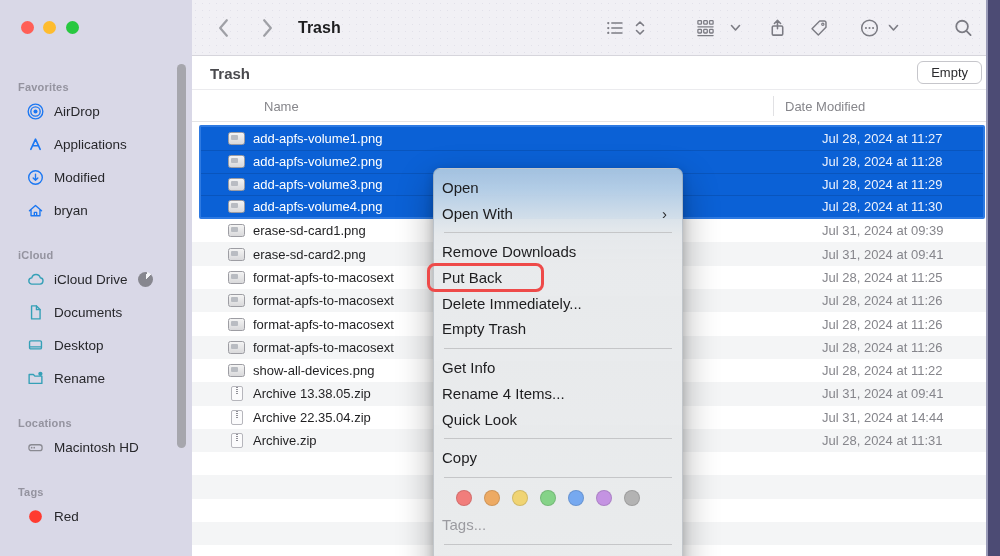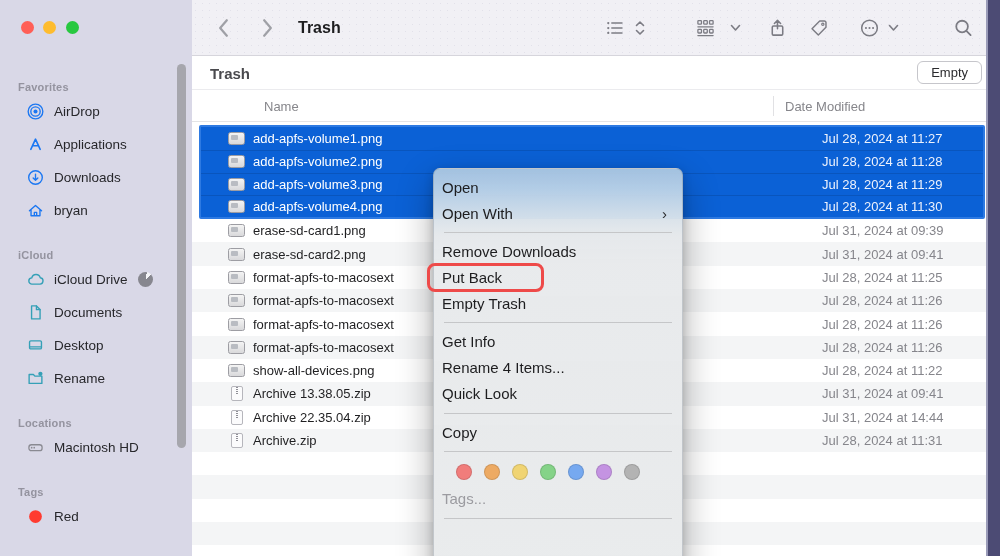--- a/index.html
+++ b/index.html
@@ -124,21 +124,21 @@
             </span>
             <span class="side-label">Applications</span>
           </div>
           <div class="side-item">
             <span class="side-icon">
               <svg width="17" height="17" viewBox="0 0 16 16" fill="none" stroke-linecap="round" stroke-linejoin="round">
                 <circle cx="8" cy="8" r="6.4" stroke="#1b77f2" stroke-width="1.3"></circle>
                 <path d="M8 4.8v5.4M5.8 8.4 8 10.6l2.2-2.2" stroke="#1b77f2" stroke-width="1.3"></path>
               </svg>
             </span>
-            <span class="side-label">Downloads</span>
+            <span class="side-label">Modified</span>
           </div>
           <div class="side-item">
             <span class="side-icon">
               <svg width="17" height="17" viewBox="0 0 16 16" fill="none" stroke-linecap="round" stroke-linejoin="round">
                 <path d="M2.3 8.2 8 3.2l5.7 5M3.8 7.4V13h8.4V7.4M6.9 13v-3.2h2.2V13" stroke="#1b77f2" stroke-width="1.3"></path>
               </svg>
             </span>
             <span class="side-label">bryan</span>
           </div>
         </div>
@@ -366,20 +366,21 @@
         <div class="row"></div>
       </div>
   </div>
 
   <div id="context-menu">
       <div class="menu-item"><span>Open</span></div>
       <div class="menu-item"><span>Open With</span><span class="submenu-arrow">›</span></div>
       <div class="menu-sep"></div>
       <div class="menu-item"><span>Remove Downloads</span></div>
       <div class="menu-item"><span>Put Back</span><div id="put-back-box" style="border-color: rgb(238, 74, 73);"></div></div>
+      <div class="menu-item"><span>Delete Immediately...</span></div>
       <div class="menu-item"><span>Empty Trash</span></div>
       <div class="menu-sep"></div>
       <div class="menu-item"><span>Get Info</span></div>
       <div class="menu-item"><span>Rename 4 Items...</span></div>
       <div class="menu-item"><span>Quick Look</span></div>
       <div class="menu-sep"></div>
       <div class="menu-item"><span>Copy</span></div>
       <div class="menu-sep"></div>
       <div class="menu-colors">
         <span class="tag-dot" style="background: rgb(241, 125, 123);"></span>

